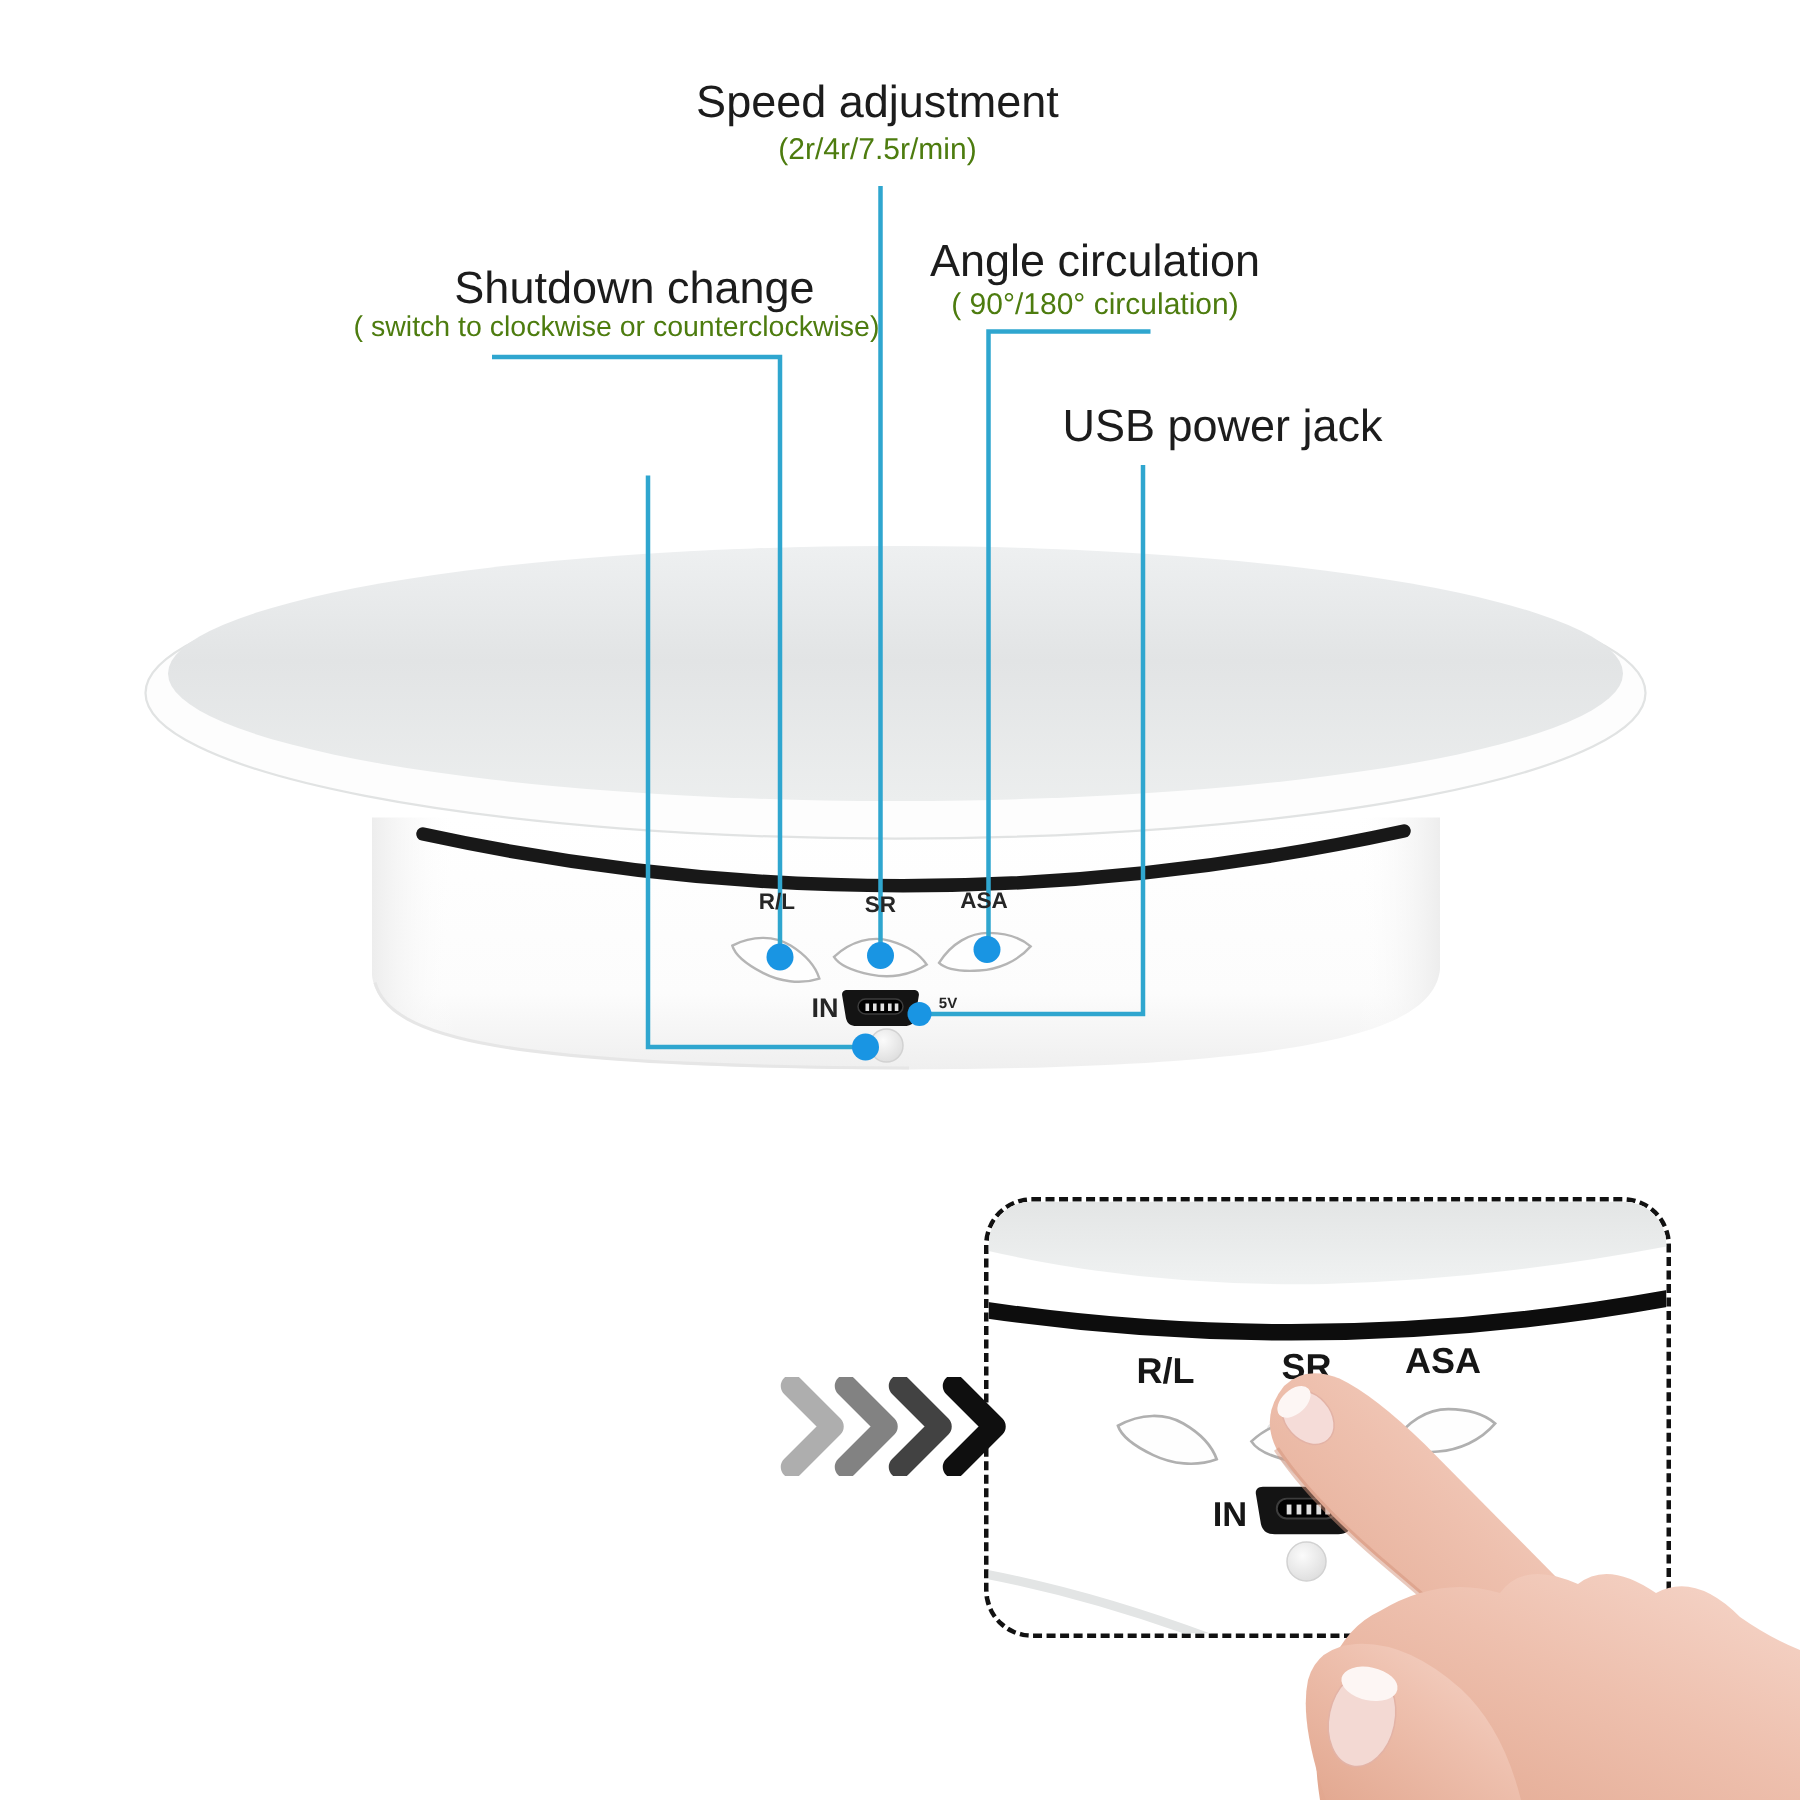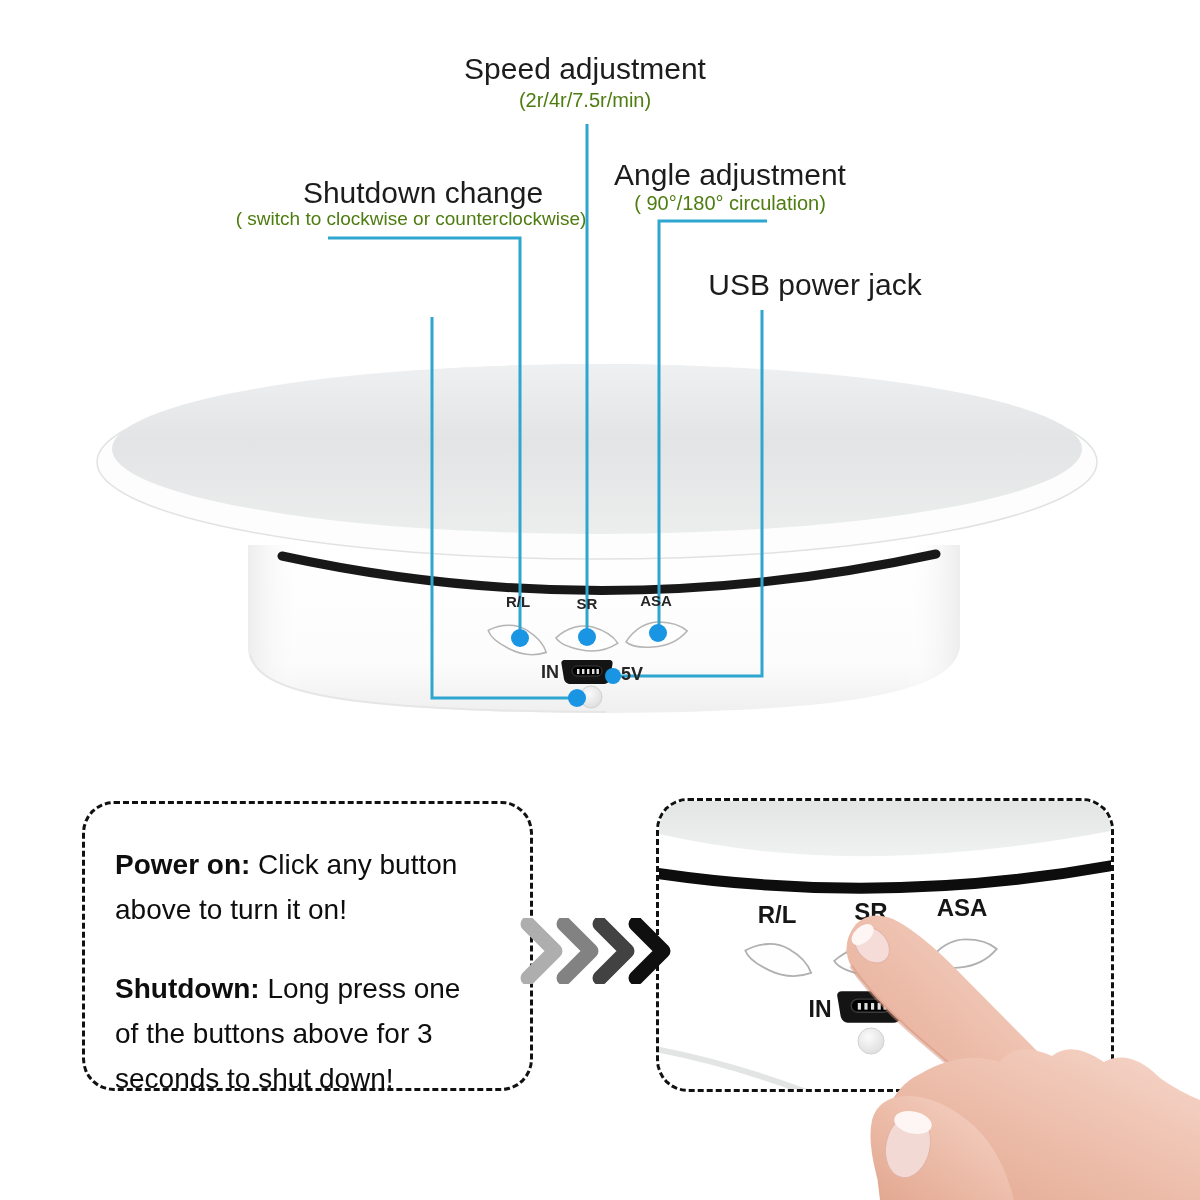--- a/index.html
+++ b/index.html
@@ -97,35 +97,31 @@
       <circle cx="577" cy="698" r="9"></circle>
     </g>
   </svg>
 
   <div class="abs ctr callout-title z2" style="left:585px;top:52px">Speed adjustment</div>
   <div class="abs ctr callout-sub   z2" style="left:585px;top:89px">(2r/4r/7.5r/min)</div>
 
   <div class="abs ctr callout-title z2" style="left:423px;top:176px">Shutdown change</div>
   <div class="abs ctr callout-sub   z2" style="left:411px;top:208px;font-size:19px">(  switch to clockwise or counterclockwise)</div>
 
-  <div class="abs ctr callout-title z2" style="left:730px;top:158px">Angle adjustment</div>
+  <div class="abs ctr callout-title z2" style="left:730px;top:158px">Angle circulation</div>
   <div class="abs ctr callout-sub   z2" style="left:730px;top:192px">( 90°/180° circulation)</div>
 
   <div class="abs ctr callout-title z2" style="left:815px;top:268px">USB power jack</div>
 
   <div class="abs ctr dev-label z2" style="left:518px;top:593px;font-size:15px">R/L</div>
   <div class="abs ctr dev-label z2" style="left:587px;top:595px;font-size:15px">SR</div>
   <div class="abs ctr dev-label z2" style="left:656px;top:592px;font-size:15px">ASA</div>
   <div class="abs ctr dev-label z2" style="left:550px;top:662px;font-size:18px">IN</div>
-  <div class="abs ctr dev-label z2" style="left:632px;top:664px;font-size:18px">5V</div>
+  <div class="abs ctr dev-label z2" style="left:632px;top:664px;font-size:10px">5V</div>
 
-  <div class="box instr-box z3">
-    <p><b>Power on:</b><span> Click any button above to turn it on!</span></p>
-    <p><b>Shutdown:</b><span> Long press one of the buttons above for 3 seconds to shut down!</span></p>
-  </div>
 
   <svg class="abs z5" style="left:520px;top:918px" width="164" height="66" viewBox="0 0 164 66" fill="none" stroke-linecap="round" stroke-linejoin="round" stroke-width="15">
     <path d="M8,6 L35,33 L8,60" stroke="#aeaeae"></path>
     <path d="M44,6 L71,33 L44,60" stroke="#828282"></path>
     <path d="M80,6 L107,33 L80,60" stroke="#424242"></path>
     <path d="M116,6 L143,33 L116,60" stroke="#0f0f0f"></path>
   </svg>
 
   <div class="box zoom-box z3">
     <svg width="452" height="288" viewBox="0 0 452 288">

